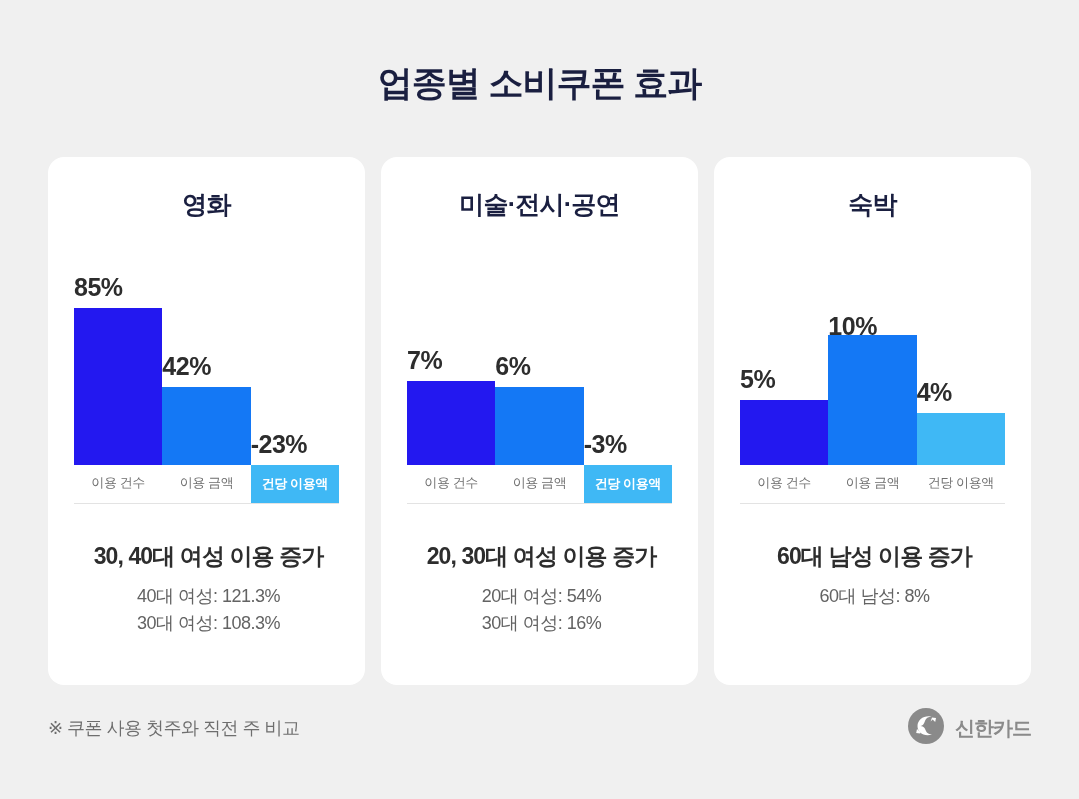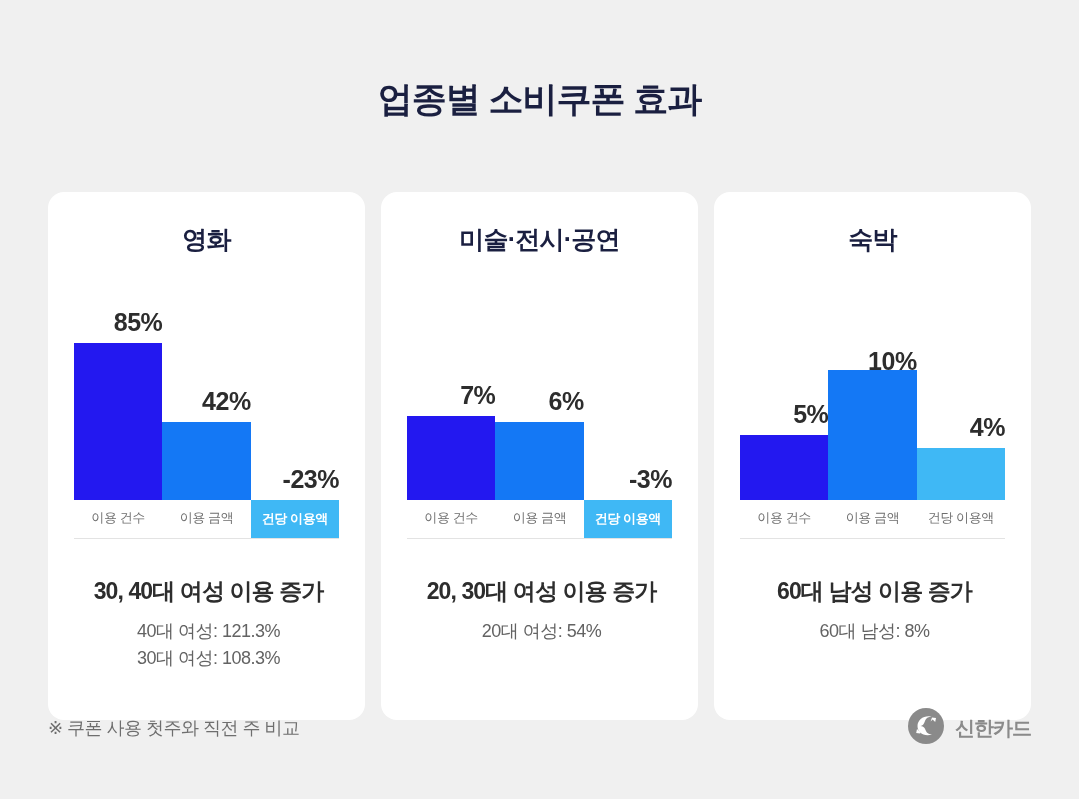--- a/index.html
+++ b/index.html
@@ -13,29 +13,29 @@
     position: relative;
   }
 
   
   .page-title {
     text-align: center;
     color: #1A1F40;
     font-size: 35px;
     font-weight: bold;
     letter-spacing: -1px;
-    padding-top: 76px;
+    padding-top: 60px;
   }
 
   
   .cards {
     display: flex;
     gap: 16px;
     padding: 0 48px;
-    margin-top: 69px;
+    margin-top: 50px;
     align-items: stretch;
   }
 
   .card {
     flex: 1 1 0;
     background: #FFFFFF;
     border-radius: 16px;
     height: 528px;
     position: relative;
     display: flex;
@@ -74,21 +74,21 @@
     display: flex;
     flex-direction: column;
     justify-content: flex-end;
     align-items: stretch;
   }
 
   .bar-value {
     position: absolute;
     left: 0;
     right: 0;
-    text-align: right;
+    text-align: left;
     color: #2D2D2D;
     font-size: 25px;
     font-weight: bold;
     letter-spacing: -0.5px;
   }
 
   .bar {
     width: 100%;
   }
 
@@ -254,20 +254,21 @@
       <div class="axis-cell">이용 금액</div>
       <div class="axis-cell highlight">건당 이용액</div>
     </div>
 
     <div class="divider"></div>
 
     <div class="card-footer">
       <div class="footer-head">20, 30대 여성 이용 증가</div>
       <div class="footer-lines">
         <div class="footer-line">20대 여성: 54%</div>
+        <div class="footer-line">30대 여성: 16%</div>
       </div>
     </div>
   </div>
 
   <div class="card">
     <div class="card-title">숙박</div>
 
     <div class="chart">
       <div class="bars">
         <div class="bar-col">

